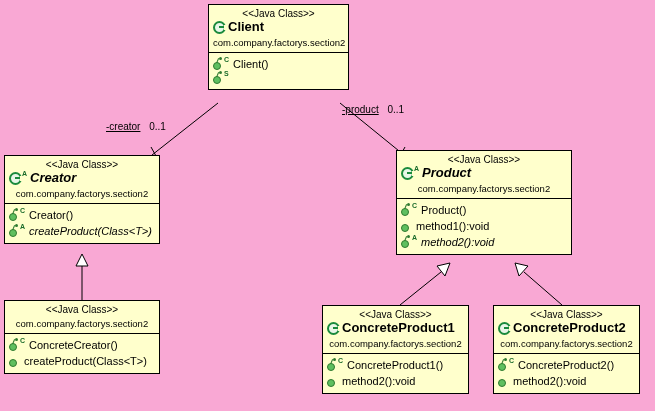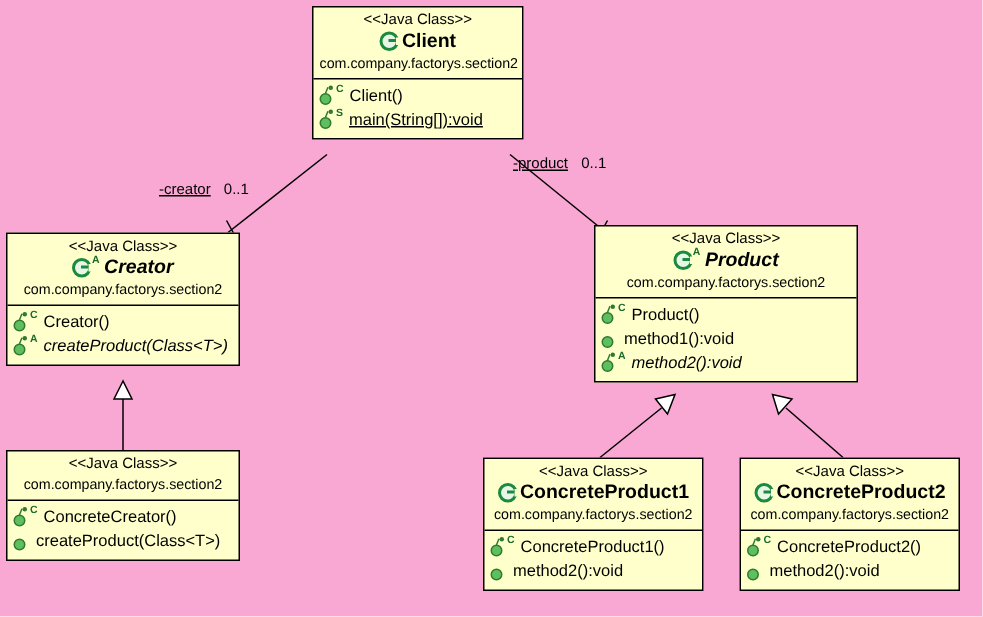--- a/index.html
+++ b/index.html
@@ -37,21 +37,21 @@
   }
   .stereotype {
     font-size: 10px;
     color: #000000;
     line-height: 13px;
     white-space: nowrap;
   }
   .namerow {
     display: flex;
     align-items: center;
-    justify-content: center;
+    justify-content: flex-start;
     gap: 2px;
     line-height: 16px;
     margin-top: -1px;
   }
   .cname {
     font-size: 13px;
     font-weight: bold;
     color: #000000;
     white-space: nowrap;
   }
@@ -217,21 +217,20 @@
         <span class="sup">C</span>
         <span class="mtext">Client()</span>
       </div>
       <div class="member">
         <span class="icon-method">
           <span class="pin"></span>
             <span class="pinhead"></span>
             <span class="dot"></span>
         </span>
         <span class="sup">S</span>
-        <span class="mtext staticm">main(String[]):void</span>
       </div>
     </div>
   </div>
 
   <div class="uml-class" style="left:4px; top:155px; width:156px;">
     <div class="hdr">
       <div class="stereotype">&lt;&lt;Java Class&gt;&gt;</div>
       <div class="namerow">
         <span class="icon-class">
           <span class="ring"></span>

